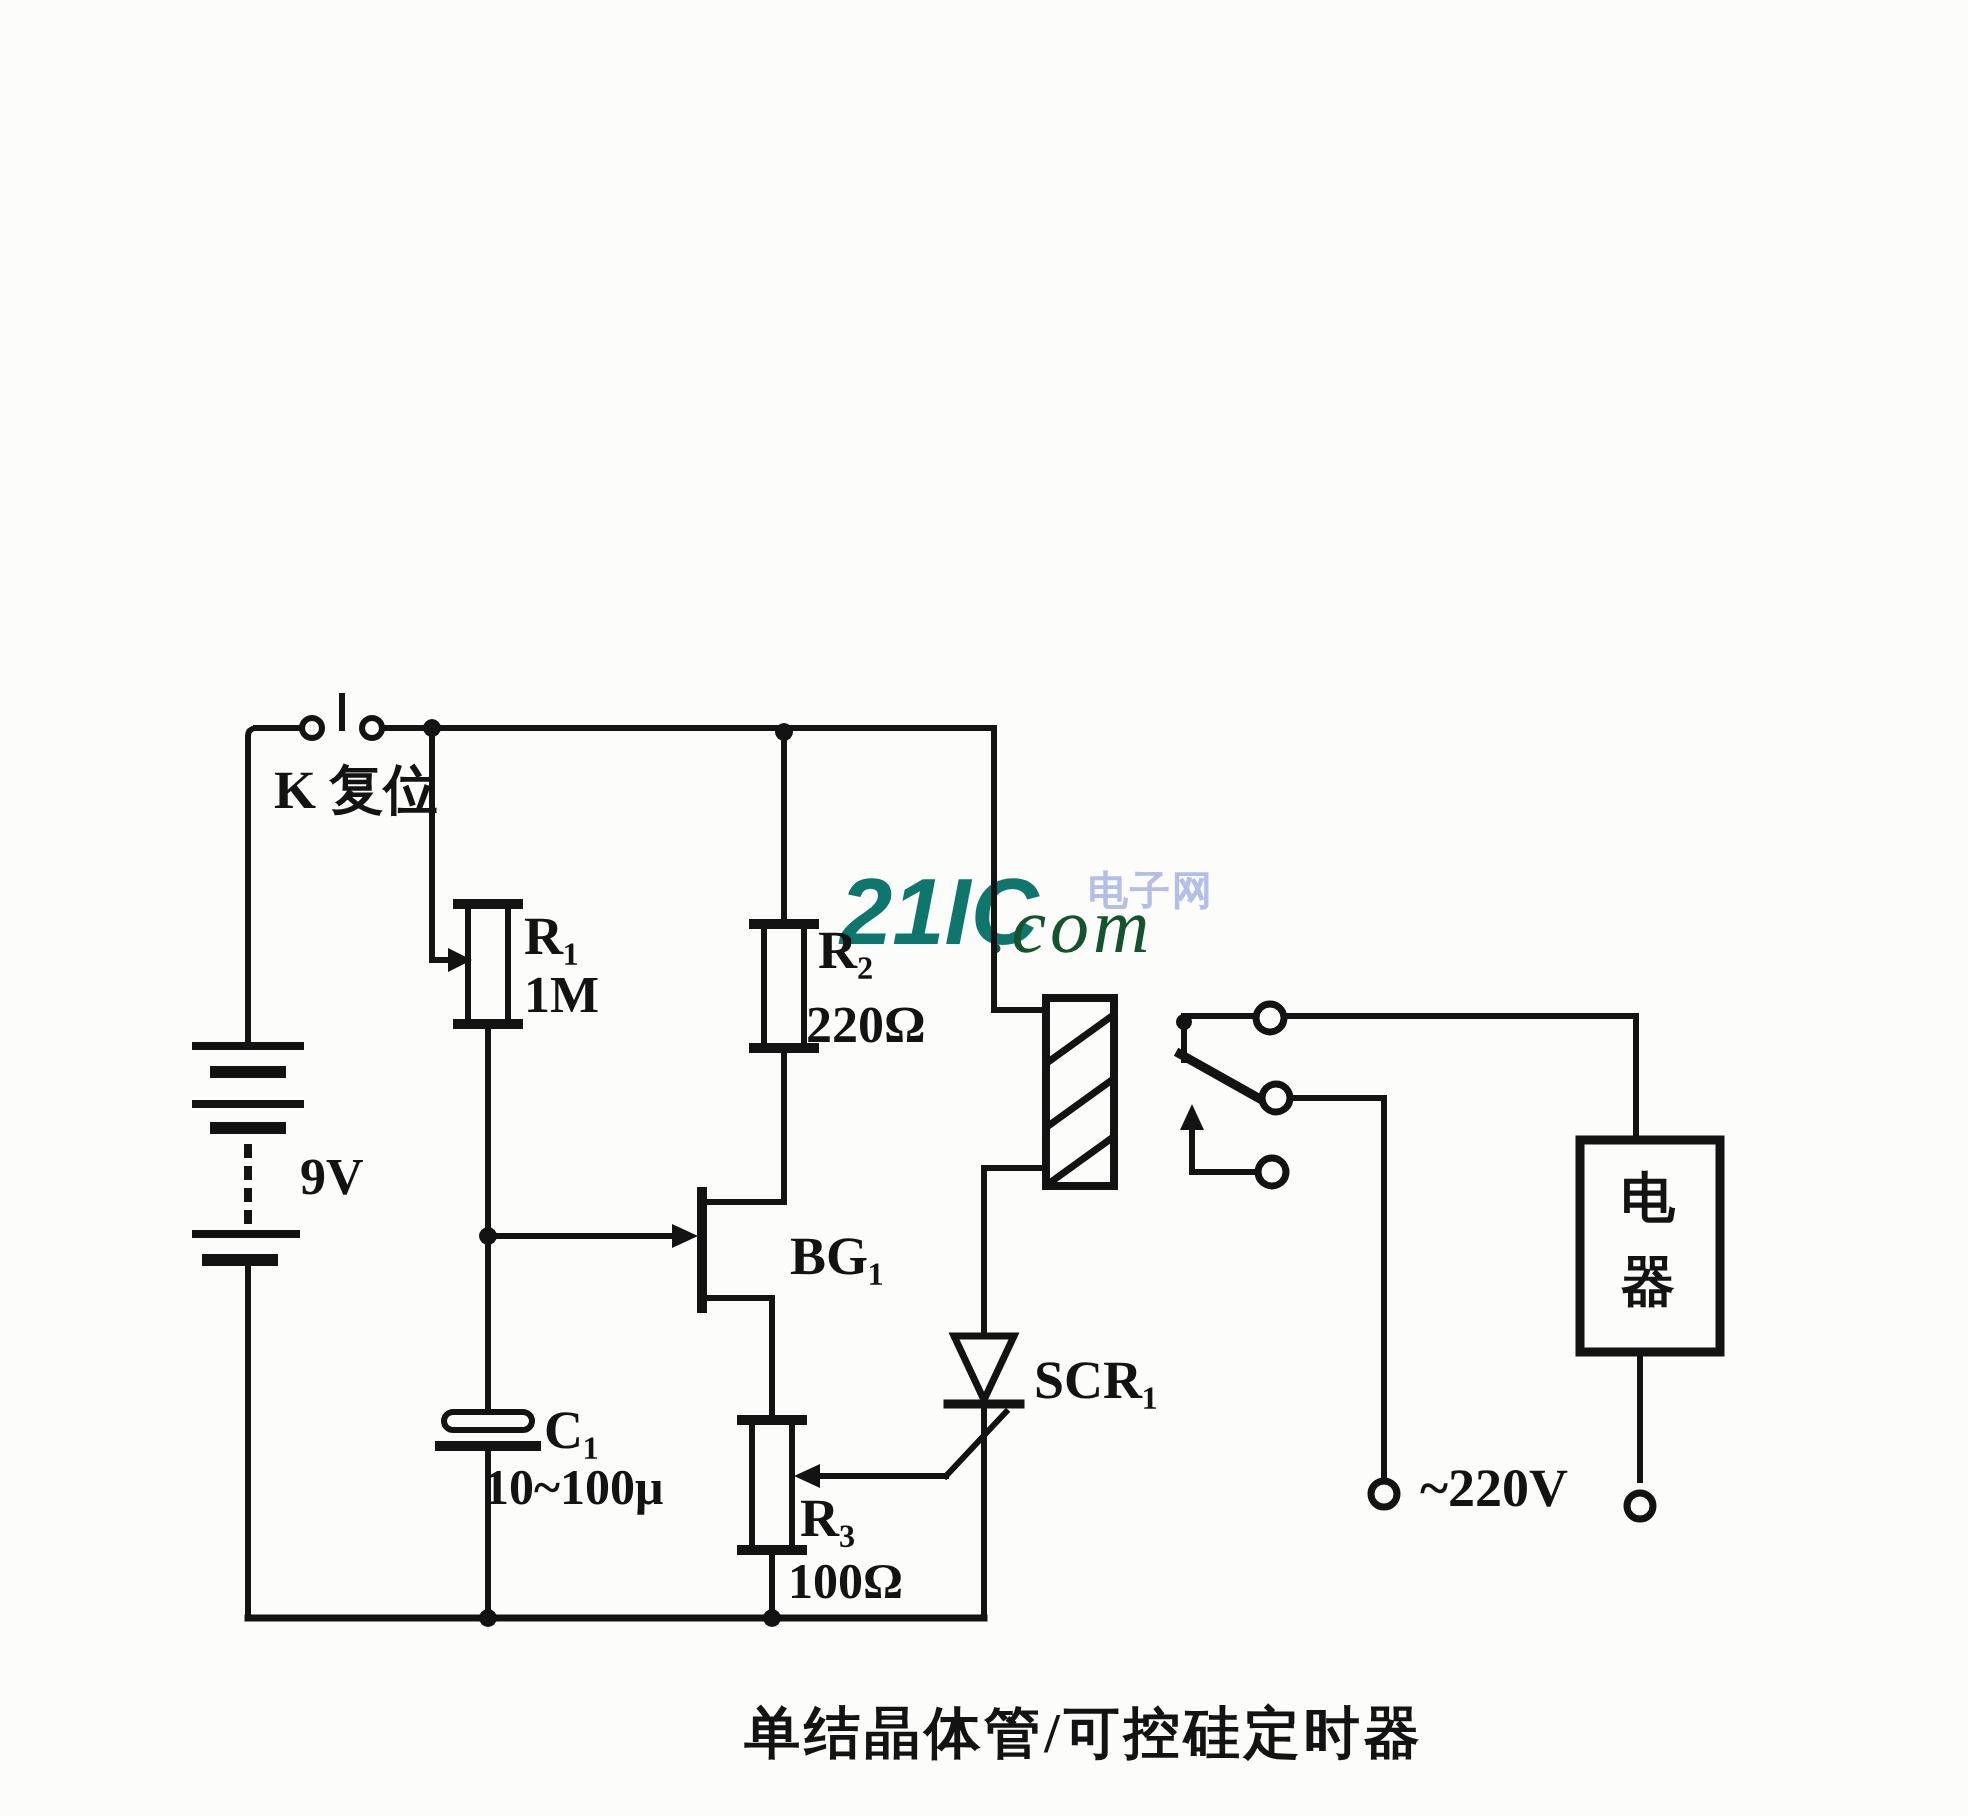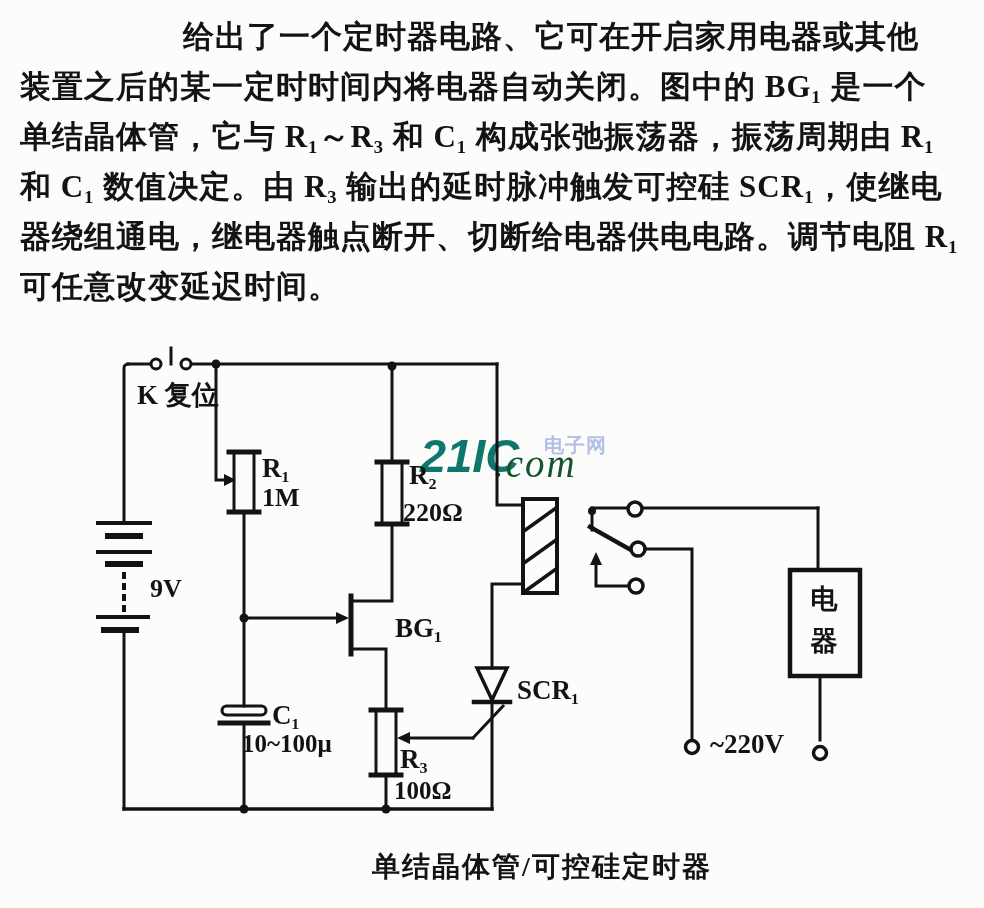--- a/index.html
+++ b/index.html
@@ -37,28 +37,20 @@
   svg.circuit text {
     font-family:"Liberation Serif","DejaVu Serif",serif;
     fill:#131313; font-weight:600;
   }
 </style>
 </head>
 <body>
 
 <div class="page">
 
-  <div class="para">
-    <div class="pline indent">给出了一个定时器电路、它可在开启家用电器或其他</div>
-    <div class="pline">装置之后的某一定时时间内将电器自动关闭。图中的 BG₁ 是一个</div>
-    <div class="pline">单结晶体管，它与 R₁～R₃ 和 C₁ 构成张弛振荡器，振荡周期由 R₁</div>
-    <div class="pline">和 C₁ 数值决定。由 R₃ 输出的延时脉冲触发可控硅 SCR₁，使继电</div>
-    <div class="pline">器绕组通电，继电器触点断开、切断给电器供电电路。调节电阻 R₁</div>
-    <div class="pline">可任意改变延迟时间。</div>
-  </div>
 
   <div class="wm">
     <span class="wm-brand">21IC</span>
     <span class="wm-site">电子网</span>
     <span class="wm-suffix">.com</span>
   </div>
 
   <svg class="circuit" width="984" height="908" viewBox="0 0 984 908">
     <g stroke="#131313" stroke-width="3" fill="none" stroke-linecap="square">
 

